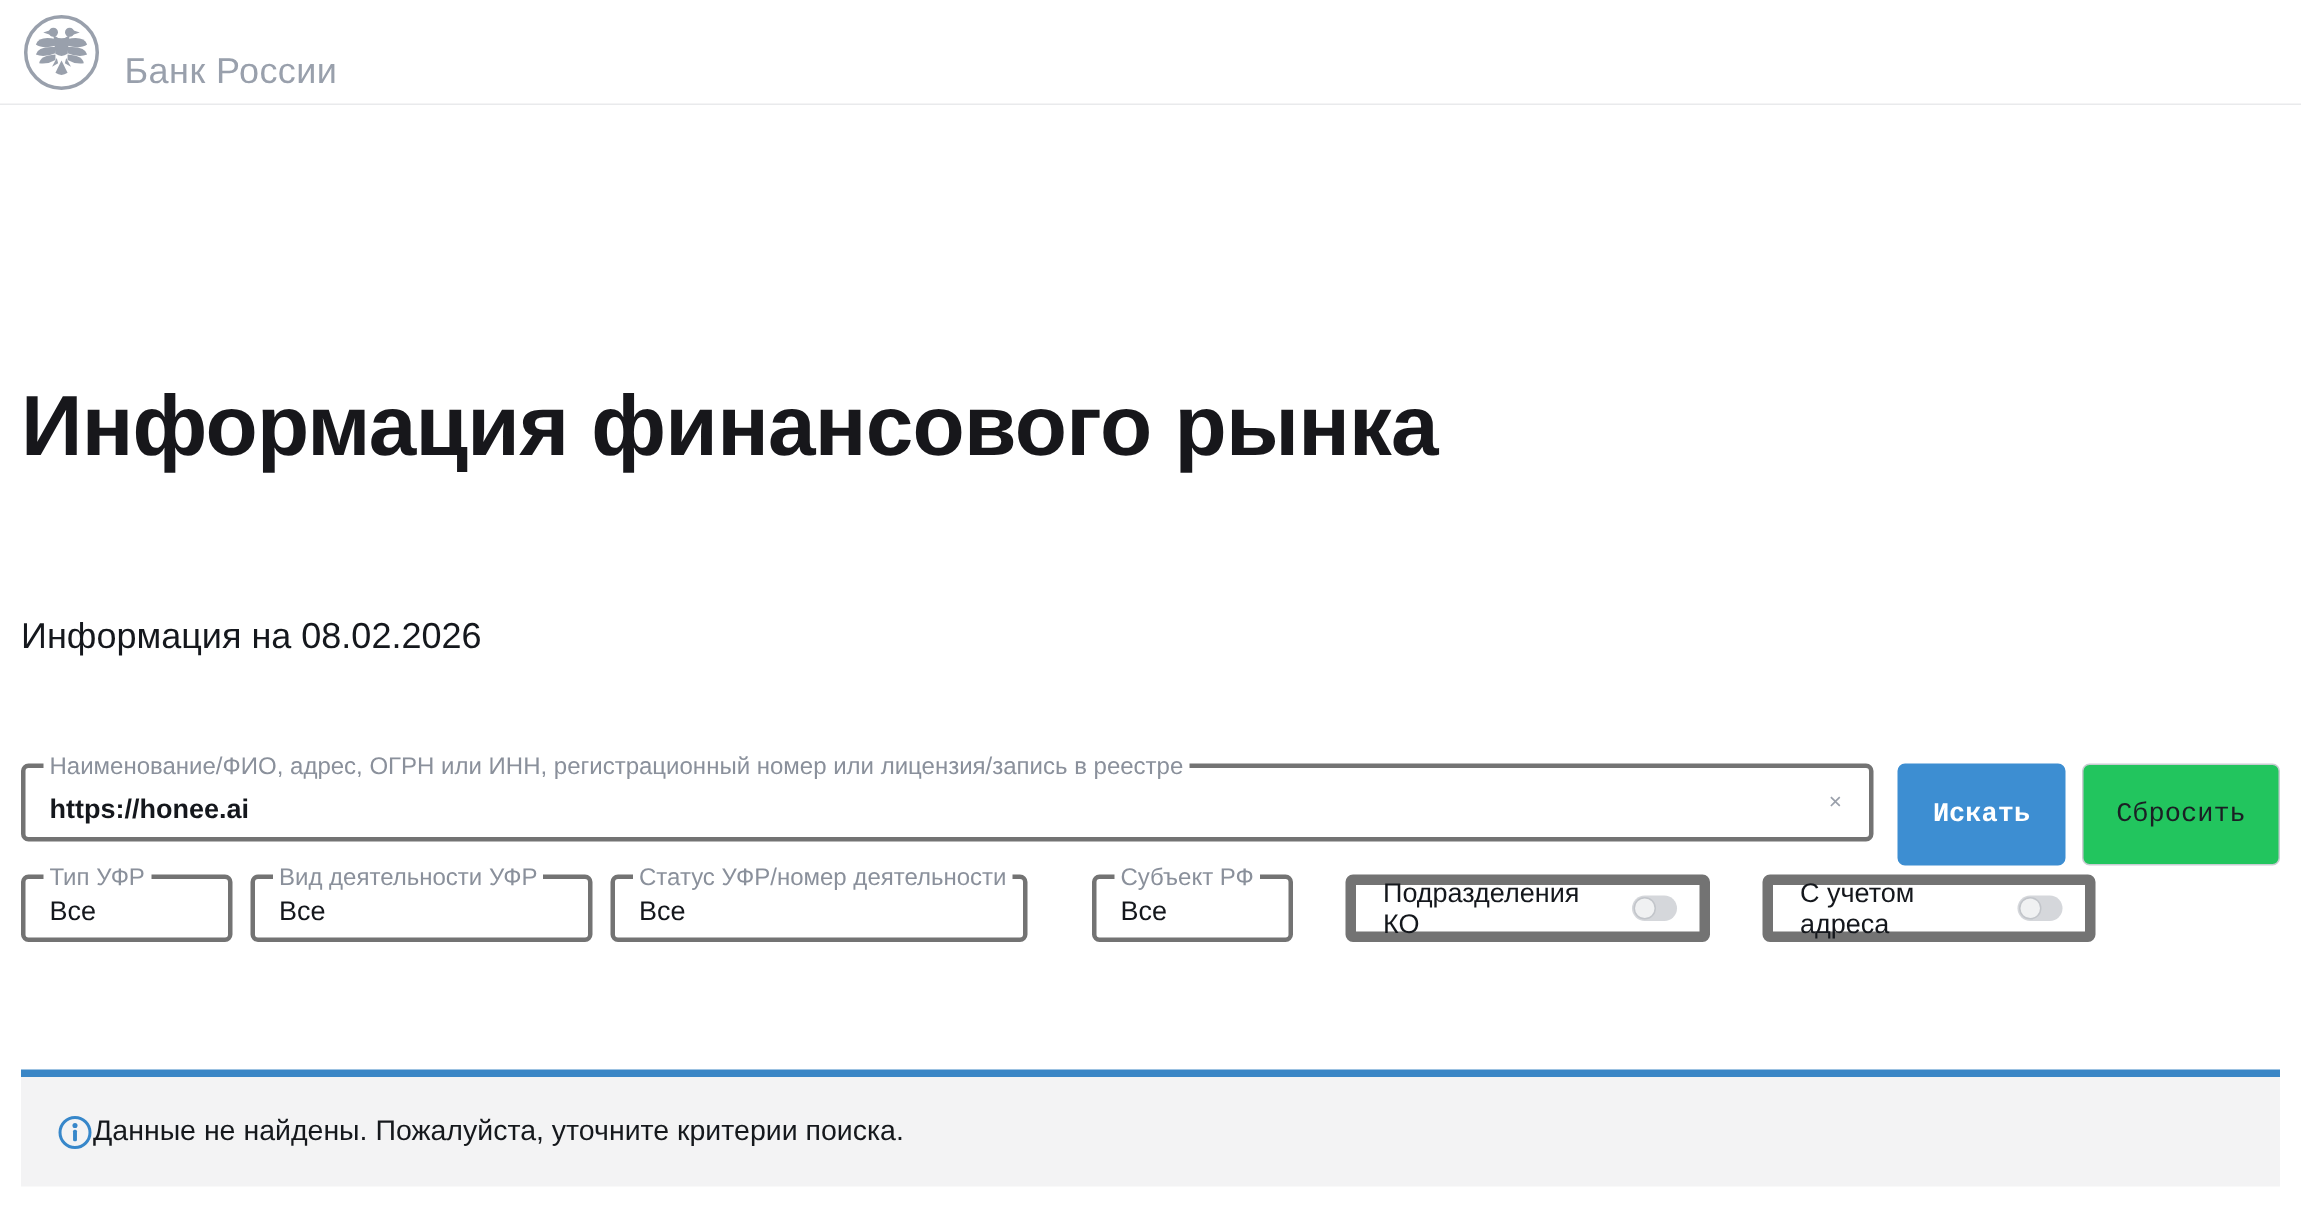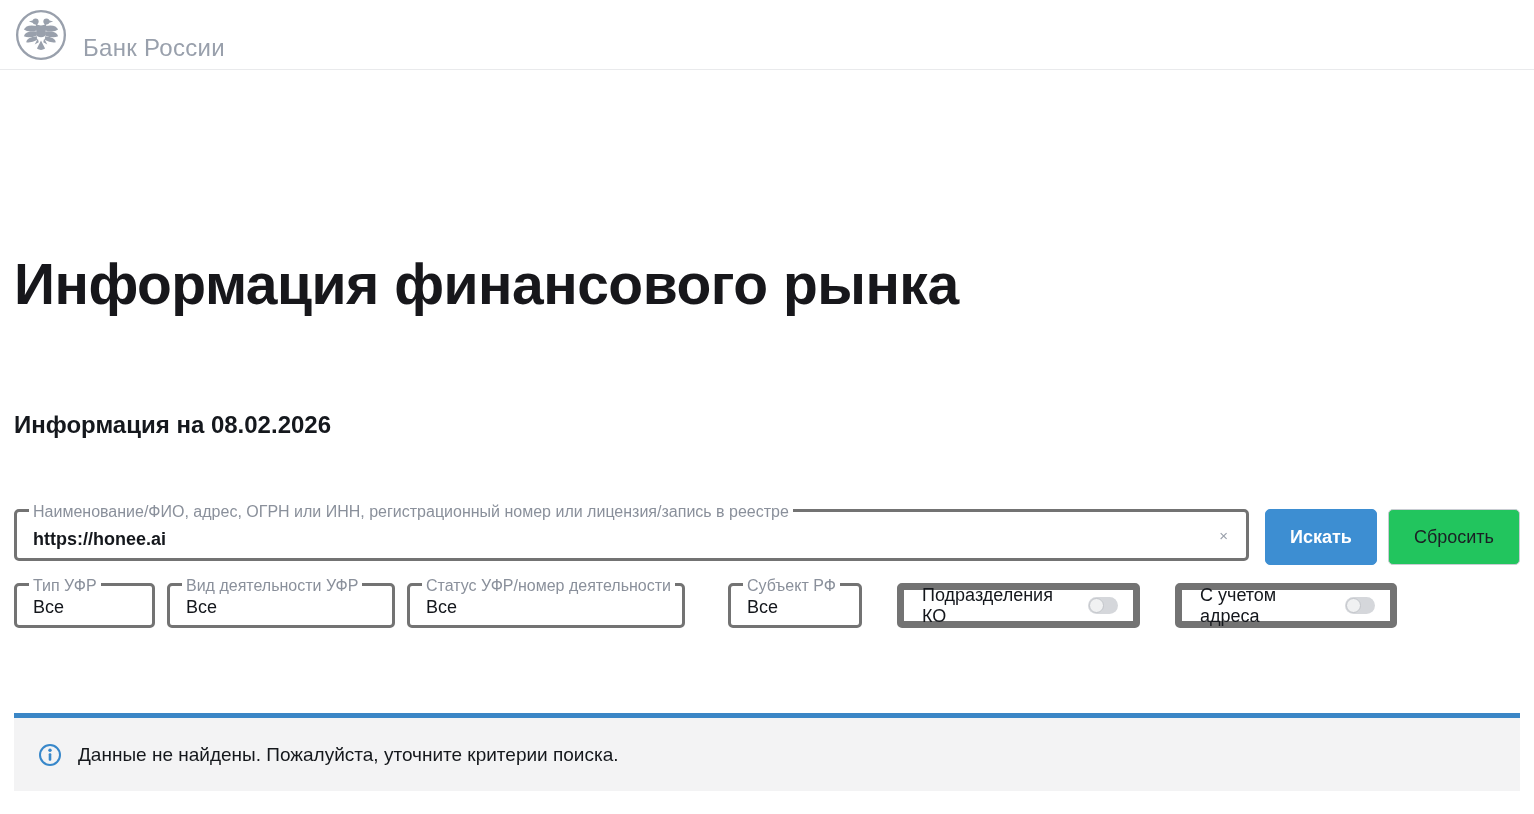--- a/index.html
+++ b/index.html
@@ -42,21 +42,21 @@
     line-height:62px;
     font-weight:700;
     letter-spacing:-0.5px;
     color:#17171b;
   }
 
   .info-date {
     margin-top:96px;
     height:28px;
     font-size:24px;
-    font-weight:700;
+    font-weight:400;
     color:#15181d;
   }
 
   
   .ffield {
     position:relative;
     border:3px solid #737373;
     border-radius:5px;
     background:#fff;
   }
@@ -97,23 +97,23 @@
     position:absolute;
     right:18px;
     top:50%;
     transform:translateY(-50%);
     font-size:15px;
     color:#9aa0ab;
     cursor:pointer;
     line-height:1;
   }
   .btn {
-    height:56px;
+    height:68px;
     border-radius:5px;
-    font-family:Liberation Sans, sans-serif;
+    font-family:Liberation Mono, monospace;
     font-size:18px;
     cursor:pointer;
   }
   .btn-primary {
     width:112px;
     background:#3d8ed2;
     border:1px solid #3d8ed2;
     color:#ffffff;
     font-weight:700;
   }
@@ -181,21 +181,20 @@
 
   
   .alert-wrap { margin-top:85px; }
   .alert-bar { height:5px; background:#3a86c6; }
   .alert-box {
     background:#f3f3f4;
     height:73px;
     display:flex;
     align-items:center;
     padding:0 24px;
-    gap:16px;
   }
   .alert-text { font-size:19px; color:#15181c; }
 </style>
 </head>
 <body>
 
 <div class="header">
   <div class="brand">
     <span style="display:inline-flex;">
       <svg width="54" height="54" viewBox="0 0 60 60">

